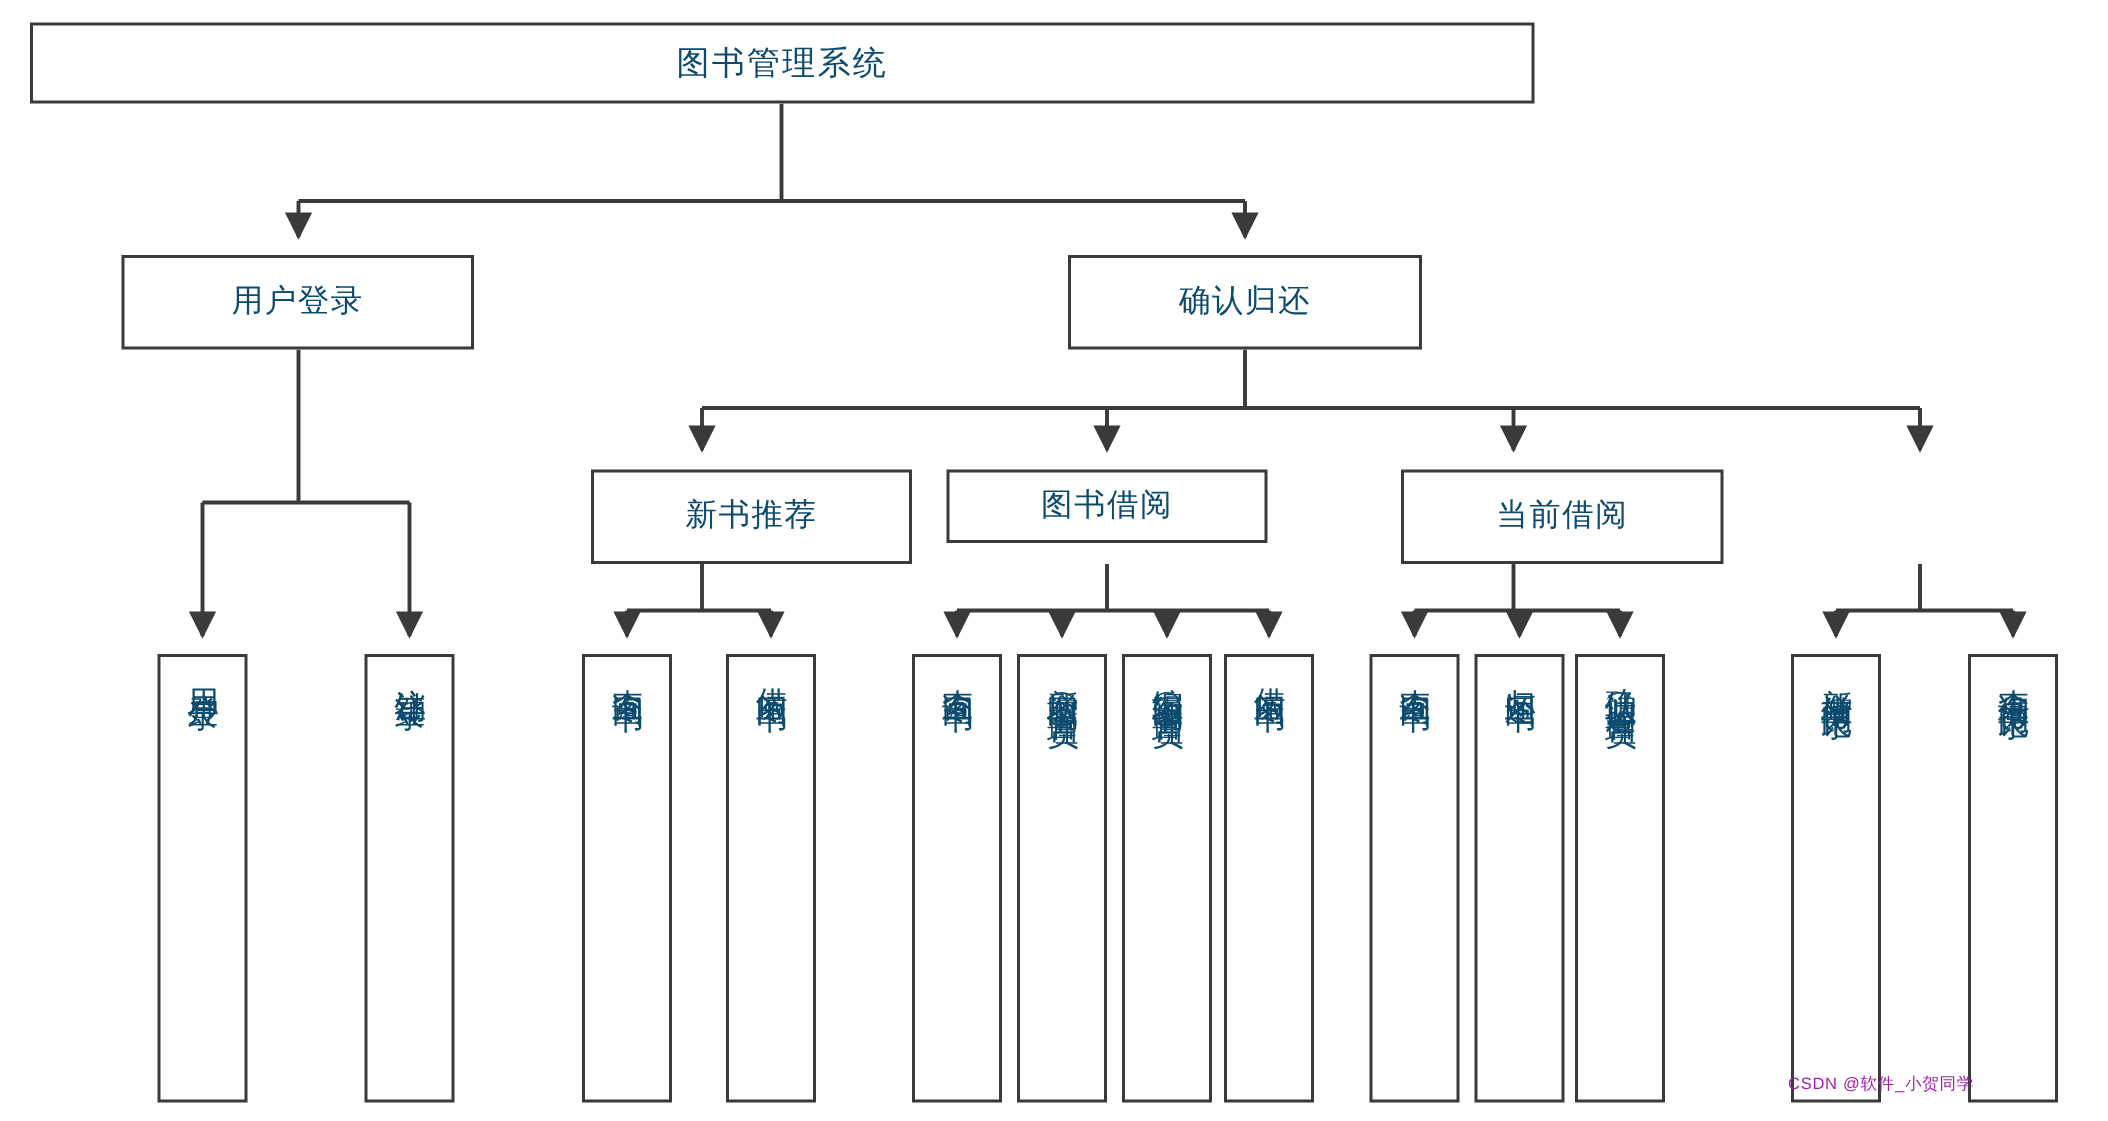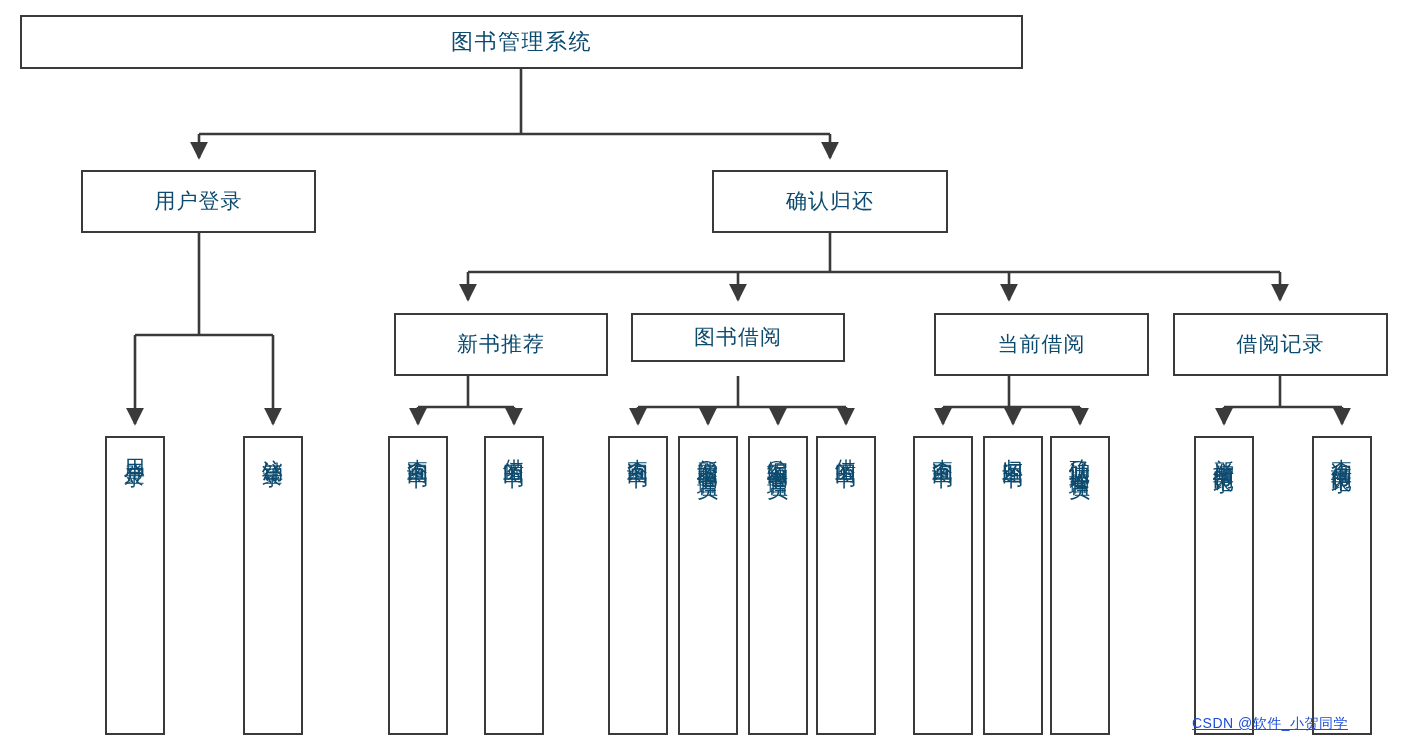--- a/index.html
+++ b/index.html
@@ -60,26 +60,25 @@
     writing-mode: vertical-rl;
     text-orientation: upright;
     font-size: 21px;
     letter-spacing: 3px;
     line-height: 1;
     white-space: nowrap;
     margin: 0 auto;
   }
   .watermark {
     position: absolute;
-    color: #1d4ed8;
-    font-size: 14px;
+    color: #a21caf;
+    font-size: 11px;
     letter-spacing: 0.5px;
     white-space: nowrap;
     user-select: none;
-    text-decoration: underline;
   }
 </style>
 </head>
 <body>
 
 <div id="canvas">
 
   <svg id="edges" viewBox="0 0 1405 747" xmlns="http://www.w3.org/2000/svg">
     <defs>
       <marker id="arrow" viewBox="0 0 10 10" refX="9" refY="5" markerWidth="7" markerHeight="7" orient="auto-start-reverse">
@@ -143,23 +142,20 @@
 
   <div class="node h" style="left:362px; top:313px; width:214px; height:63px;margin-left:32px;">
     <span class="label">新书推荐</span>
   </div>
   <div class="node h" style="left:631px; top:313px; width:214px; height:49px;">
     <span class="label">图书借阅</span>
   </div>
   <div class="node h" style="left:902px; top:313px; width:215px; height:63px;margin-left:32px;">
     <span class="label">当前借阅</span>
   </div>
-  <div class="node h" style="left:1173px; top:313px; width:215px; height:63px;">
-    <span class="label">借阅记录</span>
-  </div>
 
   <div class="node v" style="left:105px; top:436px; width:60px; height:299px;">
     <span class="label">用户登录</span>
   </div>
   <div class="node v" style="left:243px; top:436px; width:60px; height:299px;">
     <span class="label">注销登录</span>
   </div>
 
   <div class="node v" style="left:388px; top:436px; width:60px; height:299px;">
     <span class="label">查询图书</span>

